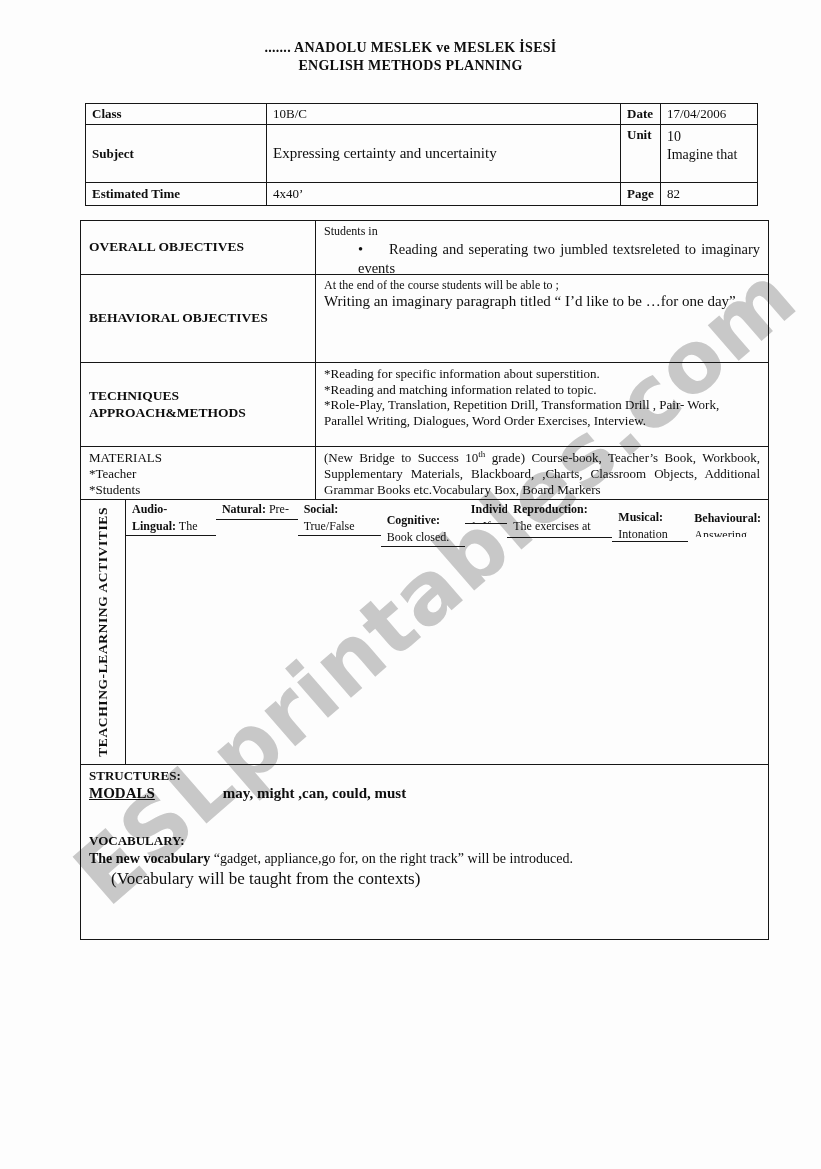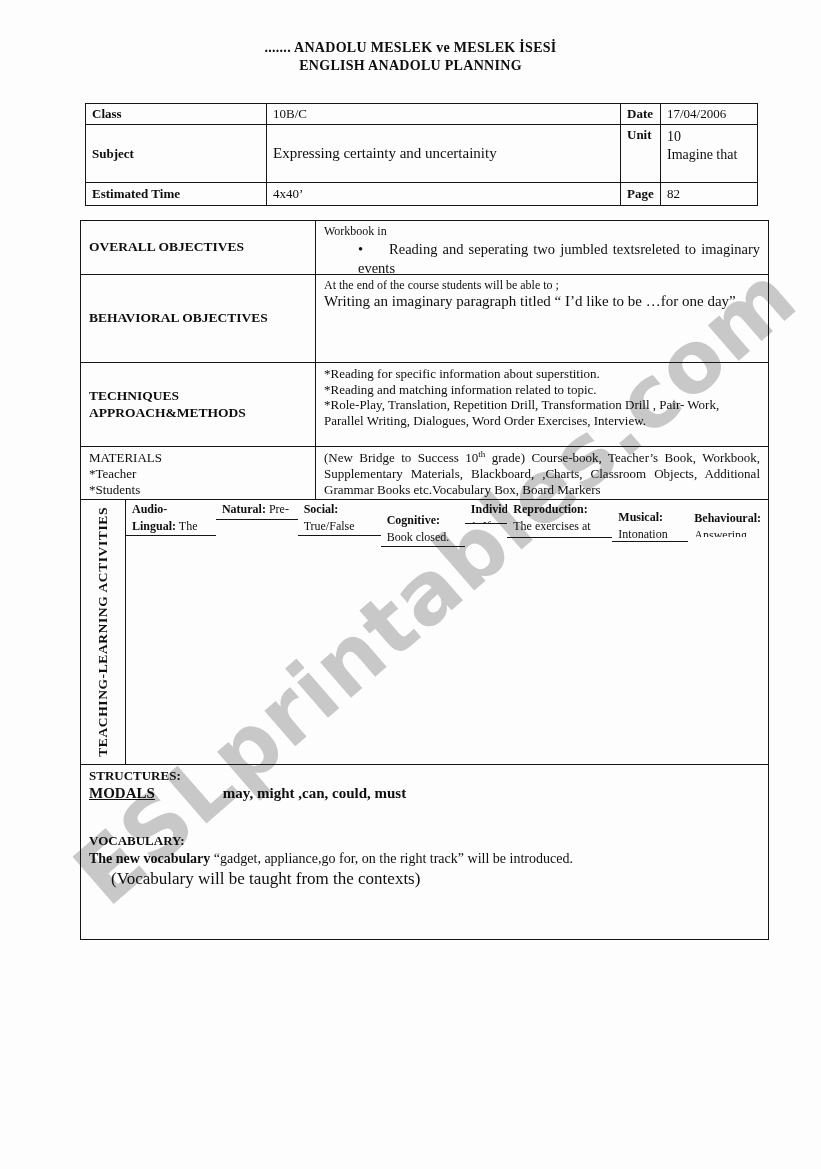--- a/index.html
+++ b/index.html
@@ -79,21 +79,21 @@
 </style>
 </head>
 <body>
 
 <div class="page">
 
   <div class="watermark" style="color: rgb(188, 188, 188);">ESLprintables.com</div>
 
   <div class="doc-title">
     <div>....... ANADOLU MESLEK ve MESLEK  İSESİ</div>
-    <div>ENGLISH ANADOLU PLANNING</div>
+    <div>ENGLISH METHODS PLANNING</div>
   </div>
 
   <div class="tbl info">
     <div class="cell br bb bold vcenter">Class</div>
     <div class="cell br bb vcenter">10B/C</div>
     <div class="cell br bb bold vcenter">Date</div>
     <div class="cell bb vcenter">17/04/2006</div>
 
     <div class="cell br bb bold vcenter">Subject</div>
     <div class="cell br bb big vcenter">Expressing certainty and uncertainity</div>
@@ -107,21 +107,21 @@
     <div class="cell br vcenter">4x40’</div>
     <div class="cell br bold vcenter">Page</div>
     <div class="cell vcenter">82</div>
   </div>
 
   <div class="tbl main">
 
     <div class="mrow r1 bb">
       <div class="lblcol br bold lbl13 vcenter">OVERALL OBJECTIVES</div>
       <div class="contcol">
-        <div class="sm">Workbook in</div>
+        <div class="sm">Students in</div>
         <div class="bullet-line">
           <span class="bullet-glyph">•</span><span>Reading and seperating two jumbled textsreleted to imaginary events</span>
         </div>
       </div>
     </div>
 
     <div class="mrow r2 bb">
       <div class="lblcol br bold lbl13 vcenter">BEHAVIORAL OBJECTIVES</div>
       <div class="contcol">
         <div class="sm">At the end of the course students will be able to ;</div>

